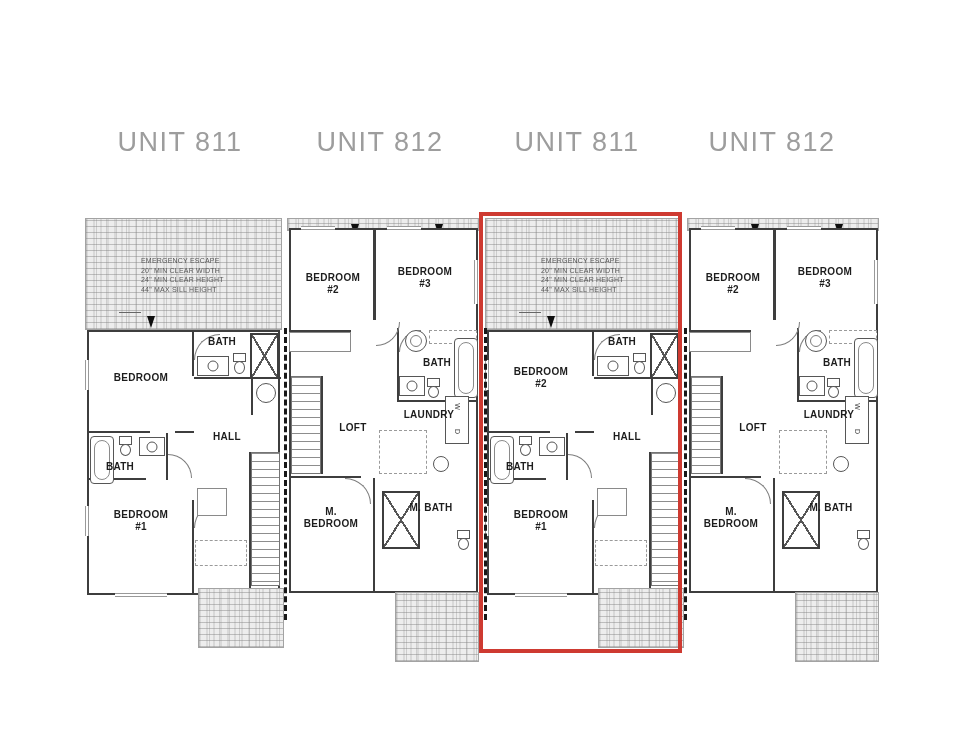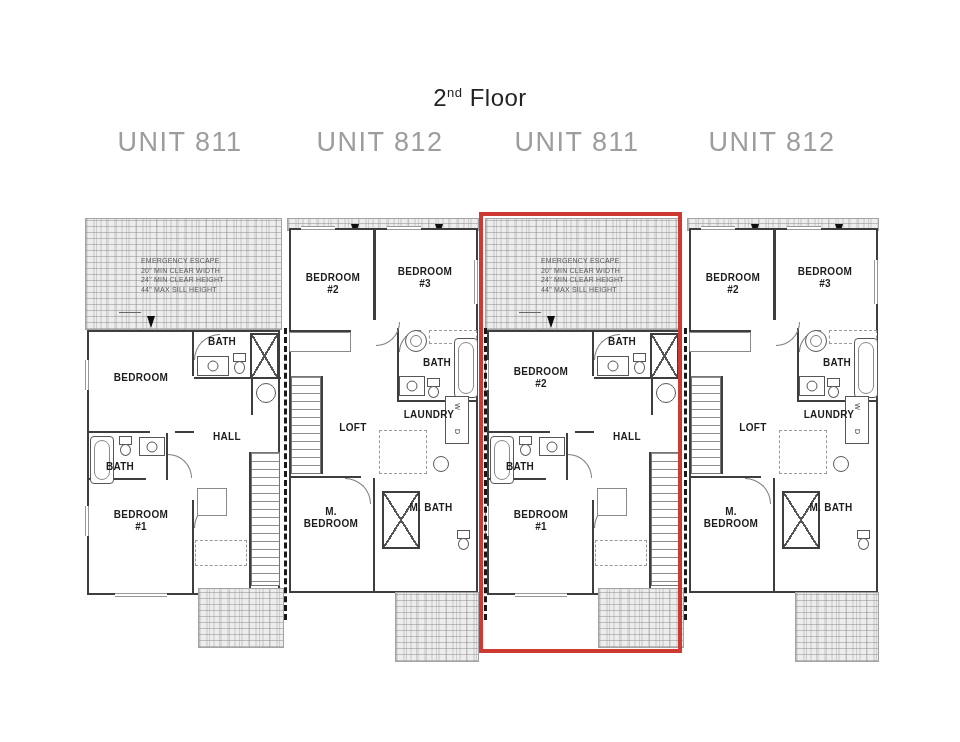--- a/index.html
+++ b/index.html
@@ -46,21 +46,20 @@
   .red-box{border:4px solid var(--accent,#ce3a31);}
   .wd-letter{position:absolute;left:50%;transform:translateX(-50%) rotate(90deg);
              font-size:7px;color:#444;}
   .l2{display:block;}
 </style>
 </head>
 <body>
 
 <div id="page">
 
-  <div class="title"><span>2</span><sup>nd</sup><span> Floor</span></div>
 
   <div class="unit-label" style="left:80px">UNIT 811</div>
   <div class="unit-label" style="left:280px">UNIT 812</div>
   <div class="unit-label" style="left:477px">UNIT 811</div>
   <div class="unit-label" style="left:672px">UNIT 812</div>
 
   <div class="unit" style="left:85px;width:200px">
     <div class="abs hatch" style="left:0;top:8px;width:197px;height:112px"></div>
     <div class="abs emnote" style="left:56px;top:46px;width:132px">
       <div>EMERGENCY ESCAPE</div>

